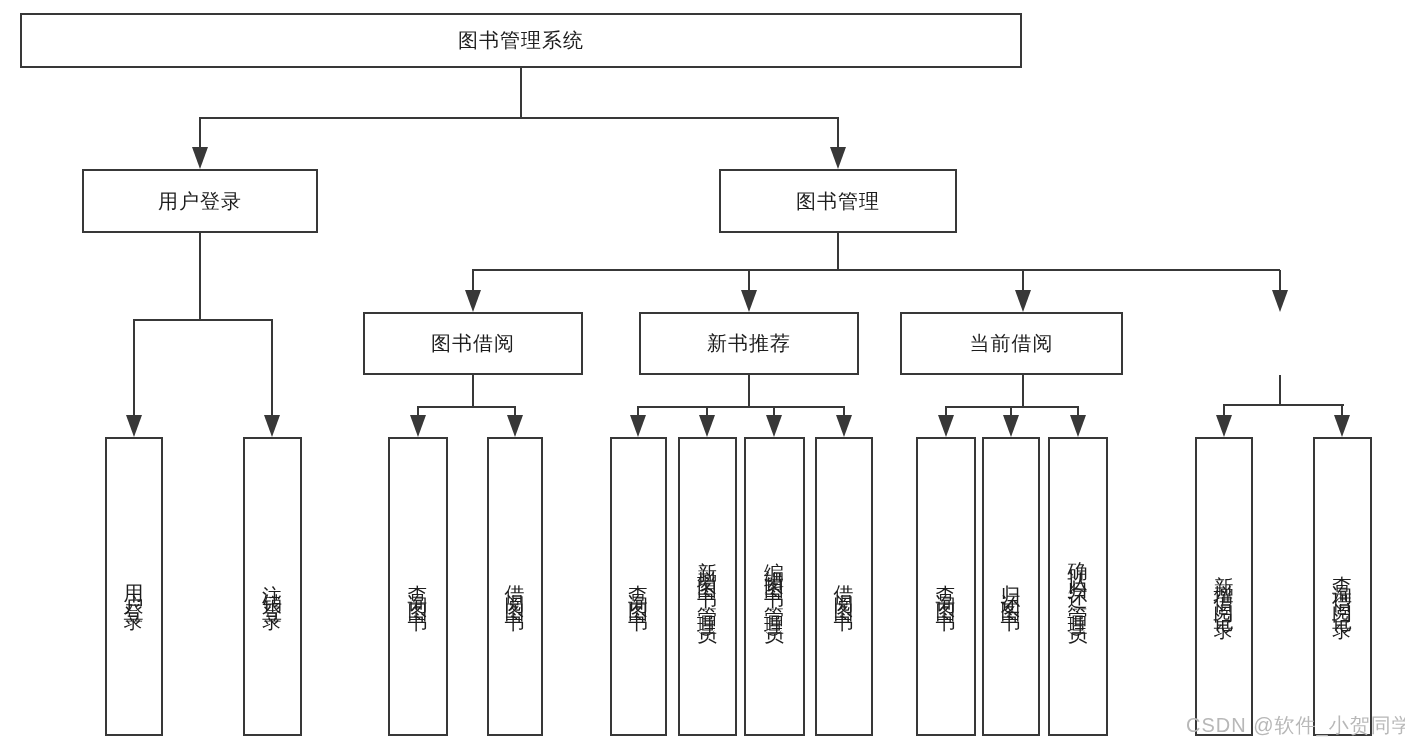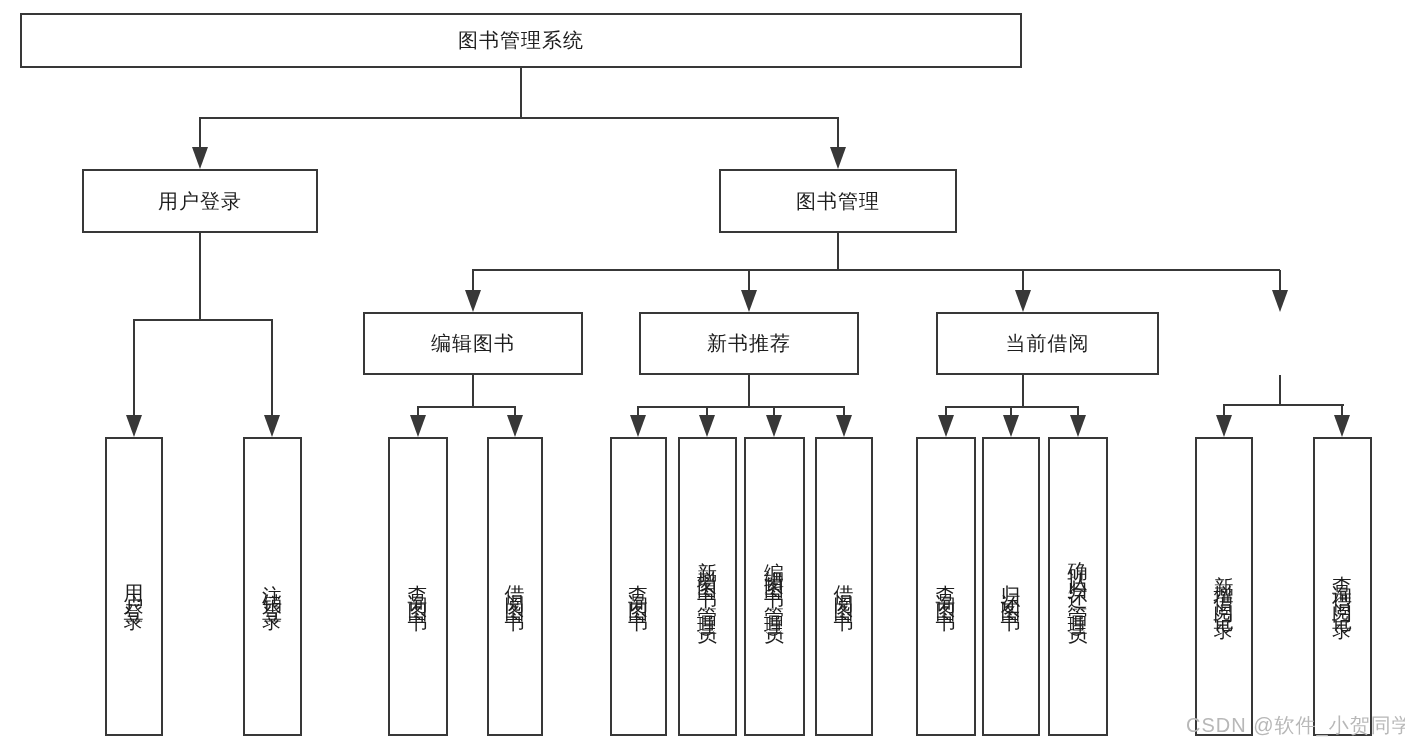--- a/index.html
+++ b/index.html
@@ -56,21 +56,21 @@
     border-left: 8px solid transparent;
     border-right: 8px solid transparent;
     border-top: 22px solid #383838;
   }
   
   #n-root            { left: 20px;   top: 13px;  width: 1002px; height: 55px; }
   #n-user-login      { left: 82px;   top: 169px; width: 236px;  height: 64px; }
   #n-book-mgmt       { left: 719px;  top: 169px; width: 238px;  height: 64px; }
   #n-new-book        { left: 363px;  top: 312px; width: 220px;  height: 63px; }
   #n-book-borrow     { left: 639px;  top: 312px; width: 220px;  height: 63px; }
-  #n-current-borrow  { left: 936px;  top: 312px; width: 223px;  height: 63px; }
+  #n-current-borrow  { left: 900px;  top: 312px; width: 223px;  height: 63px; }
   #n-borrow-record   { left: 1173px; top: 312px; width: 214px;  height: 63px; }
   
   #l-ul1 { left: 105px;  width: 58px; }
   #l-ul2 { left: 243px;  width: 59px; }
   #l-nb1 { left: 388px;  width: 60px; }
   #l-nb2 { left: 487px;  width: 56px; }
   #l-bb1 { left: 610px;  width: 57px; }
   #l-bb2 { left: 678px;  width: 59px; }
   #l-bb3 { left: 744px;  width: 61px; }
   #l-bb4 { left: 815px;  width: 58px; }
@@ -94,21 +94,21 @@
 </head>
 <body>
 
 <div class="page">
 
   <div class="box" id="n-root">图书管理系统</div>
 
   <div class="box" id="n-user-login">用户登录</div>
   <div class="box" id="n-book-mgmt">图书管理</div>
 
-  <div class="box" id="n-new-book">编辑图书</div>
+  <div class="box" id="n-new-book">图书借阅</div>
   <div class="box" id="n-book-borrow">新书推荐</div>
   <div class="box" id="n-current-borrow">当前借阅</div>
 
   <div class="col" id="l-ul1">
     <span class="vtext">用户登录</span>
   </div>
   <div class="col" id="l-ul2">
     <span class="vtext">注销登录</span>
   </div>
 

